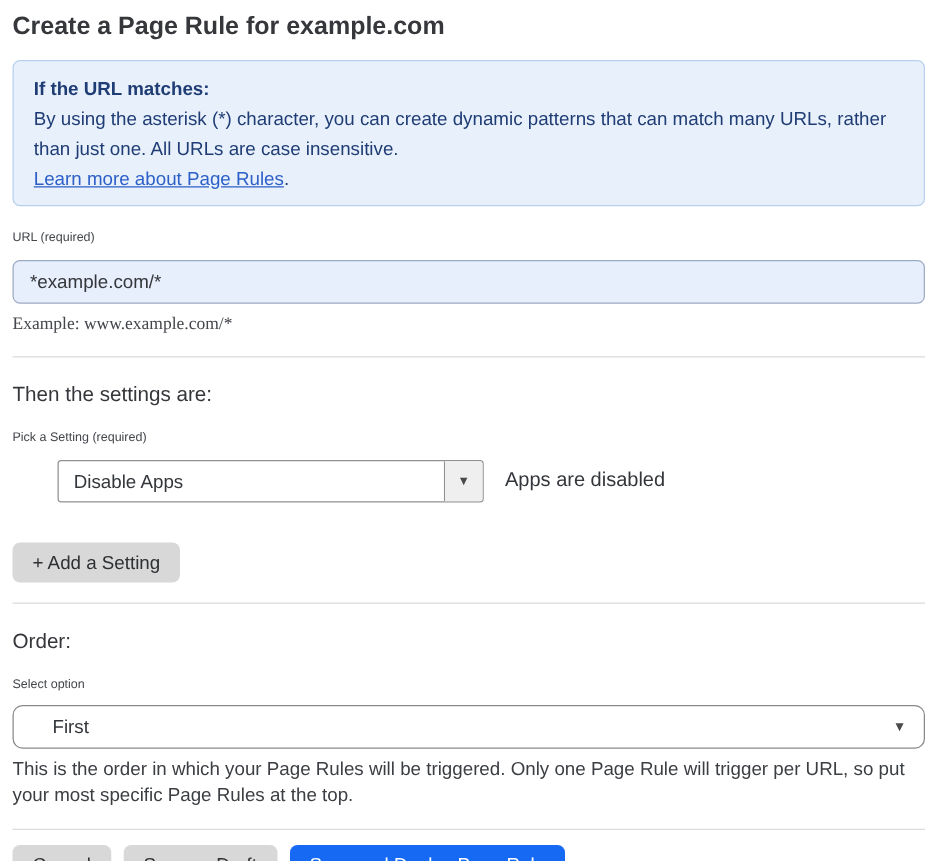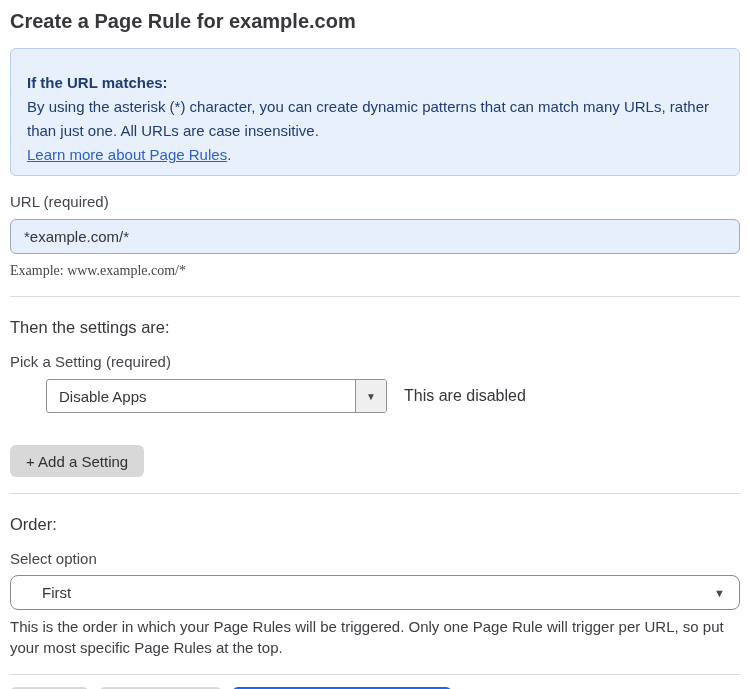--- a/index.html
+++ b/index.html
@@ -14,31 +14,31 @@
 
   h1.page-title {
     font-size: 20px; line-height: 26px; font-weight: bold;
     color: #35373b; margin: 8px 0 14px;
   }
 
   .info-box {
     background: #e8f1fb;
     border: 1px solid #b7d0ee;
     border-radius: 6px;
-    padding: 22px 16px 8px;
+    padding: 11px 16px 8px;
     color: #1f3c74;
     font-size: 15px; line-height: 24px;
   }
   .info-box .info-heading { font-weight: bold; }
   .info-box a.info-link {
     color: #2c5fc7; text-decoration: underline; cursor: pointer;
   }
 
   .field-label {
-    font-size: 15px; color: #43464b; margin-top: 18px; line-height: 16px;
+    font-size: 10px; color: #43464b; margin-top: 18px; line-height: 16px;
   }
 
   .url-input {
     display: block; width: 730px; height: 35px;
     margin-top: 9px;
     background: #e7effc;
     border: 1px solid #9cabc2;
     border-radius: 6px;
     padding: 0 13px;
     font-family: "Liberation Sans", sans-serif;
@@ -124,21 +124,21 @@
 
   <div class="field-label">Pick a Setting (required)</div>
 
   <div class="setting-row">
     <div class="split-select">
       <div class="value">Disable Apps</div>
       <div class="arrow-seg">
         <span>▼</span>
       </div>
     </div>
-    <div class="setting-status">This are disabled</div>
+    <div class="setting-status">Apps are disabled</div>
   </div>
 
   <button class="btn btn-gray add-setting">+ Add a Setting</button>
 
   <hr class="divider">
 
   <h2 class="section-heading">Order:</h2>
 
   <div class="field-label">Select option</div>
 

